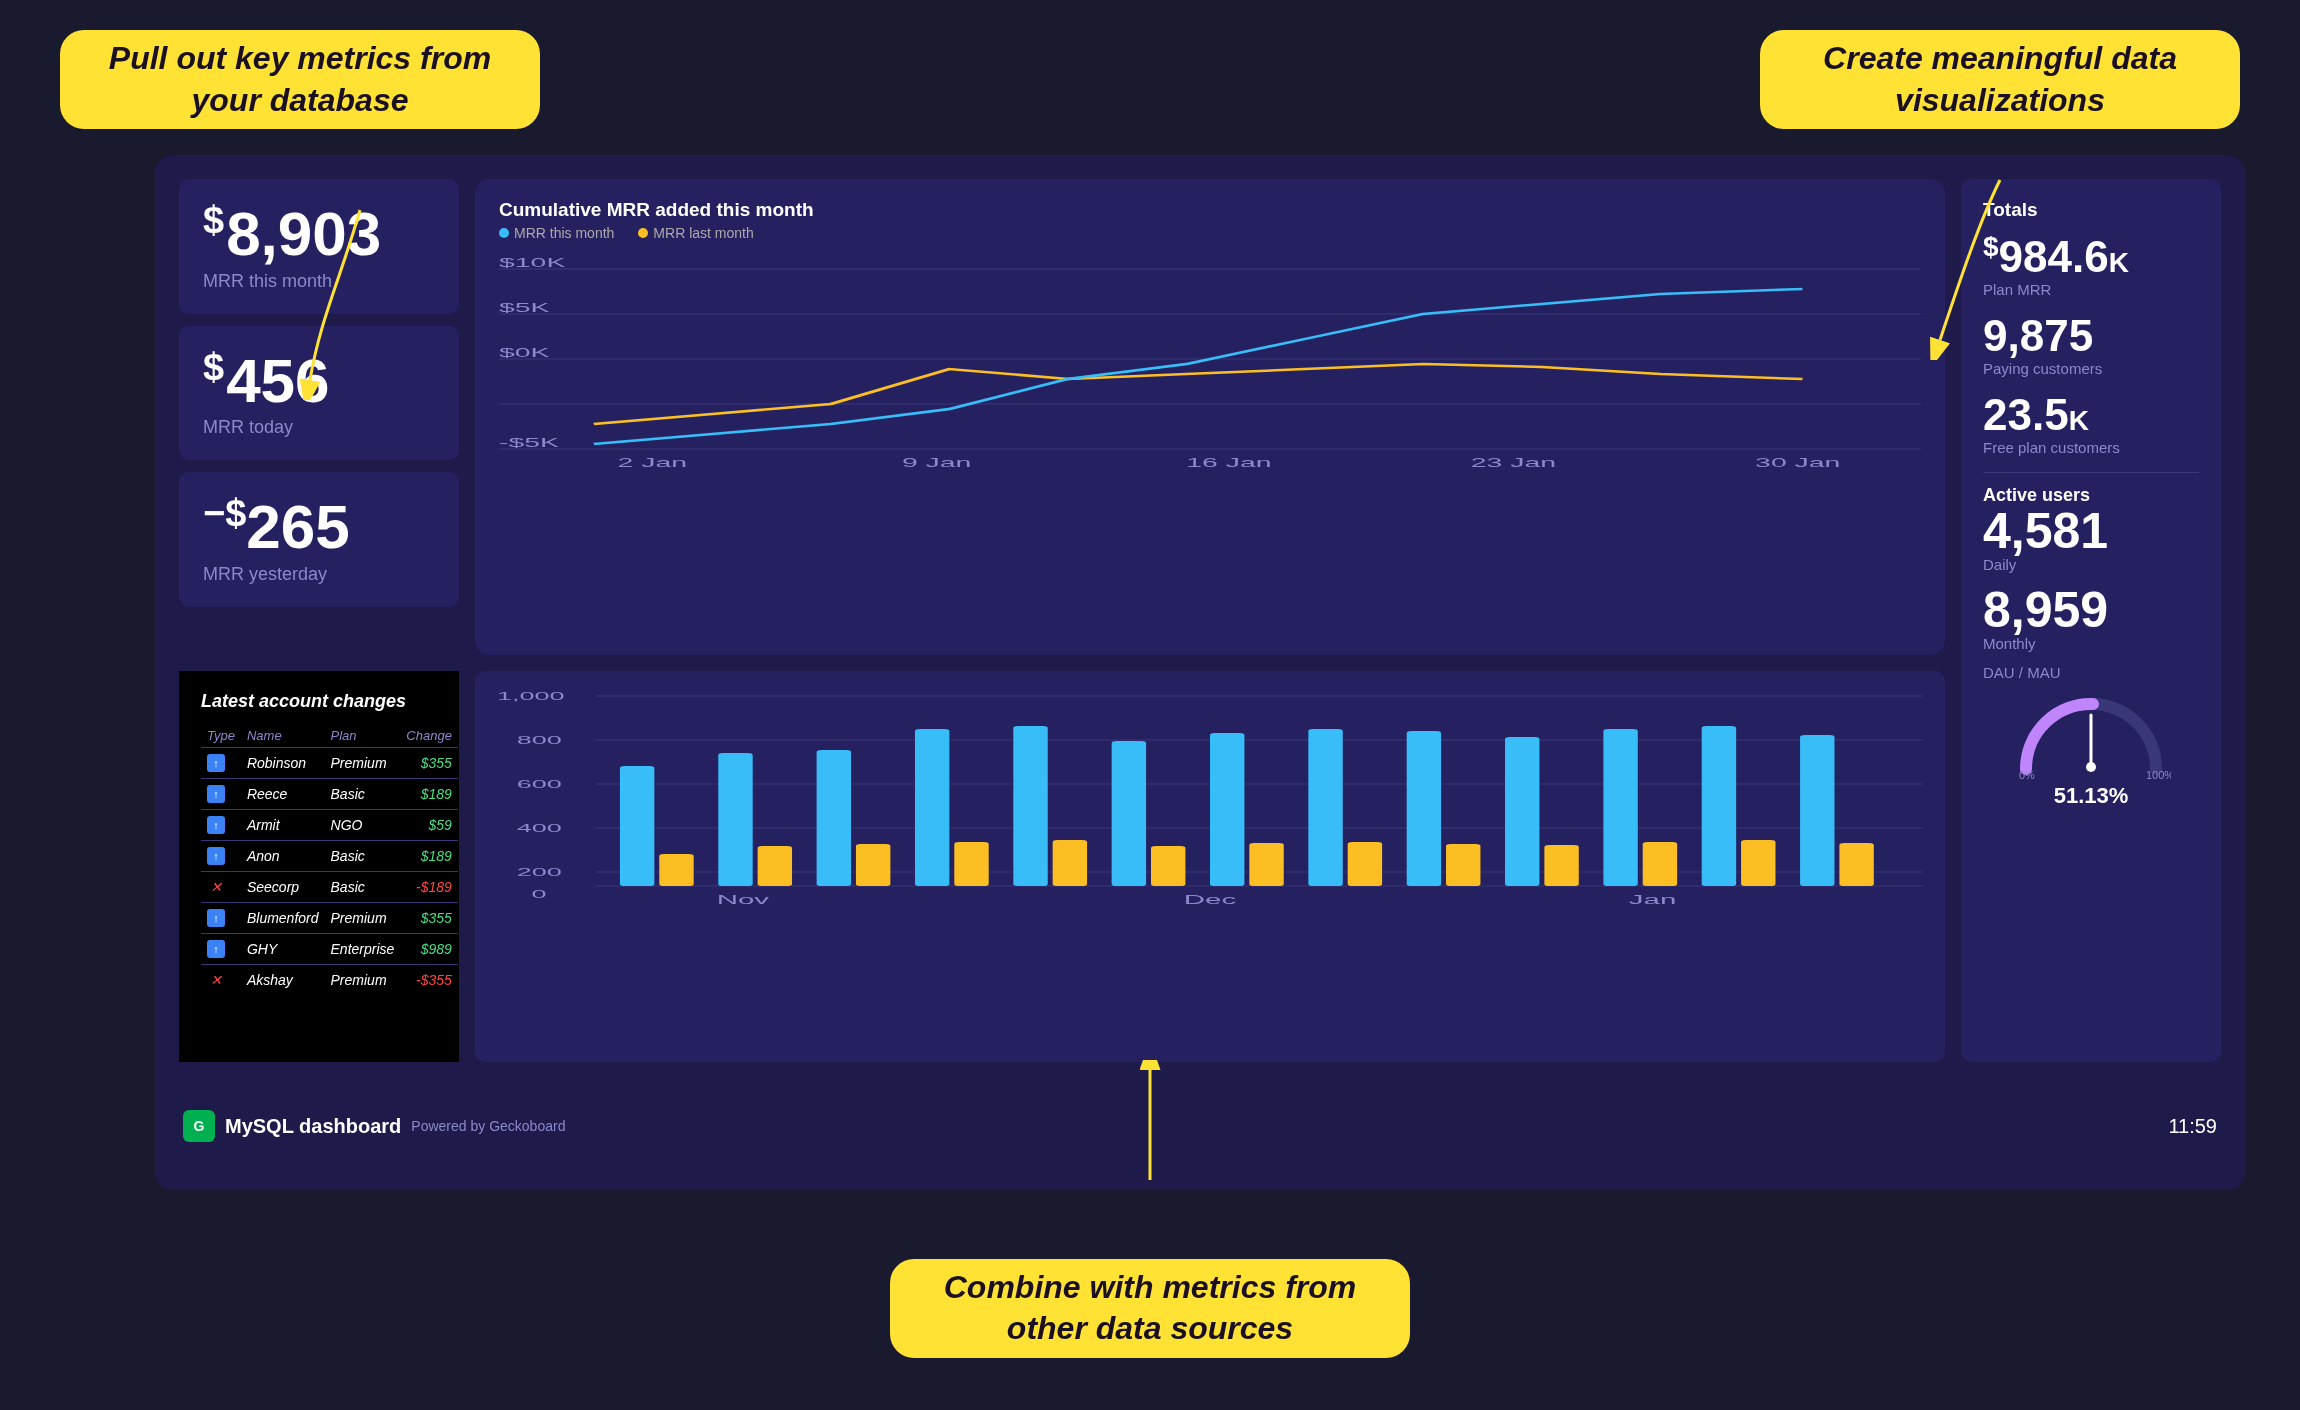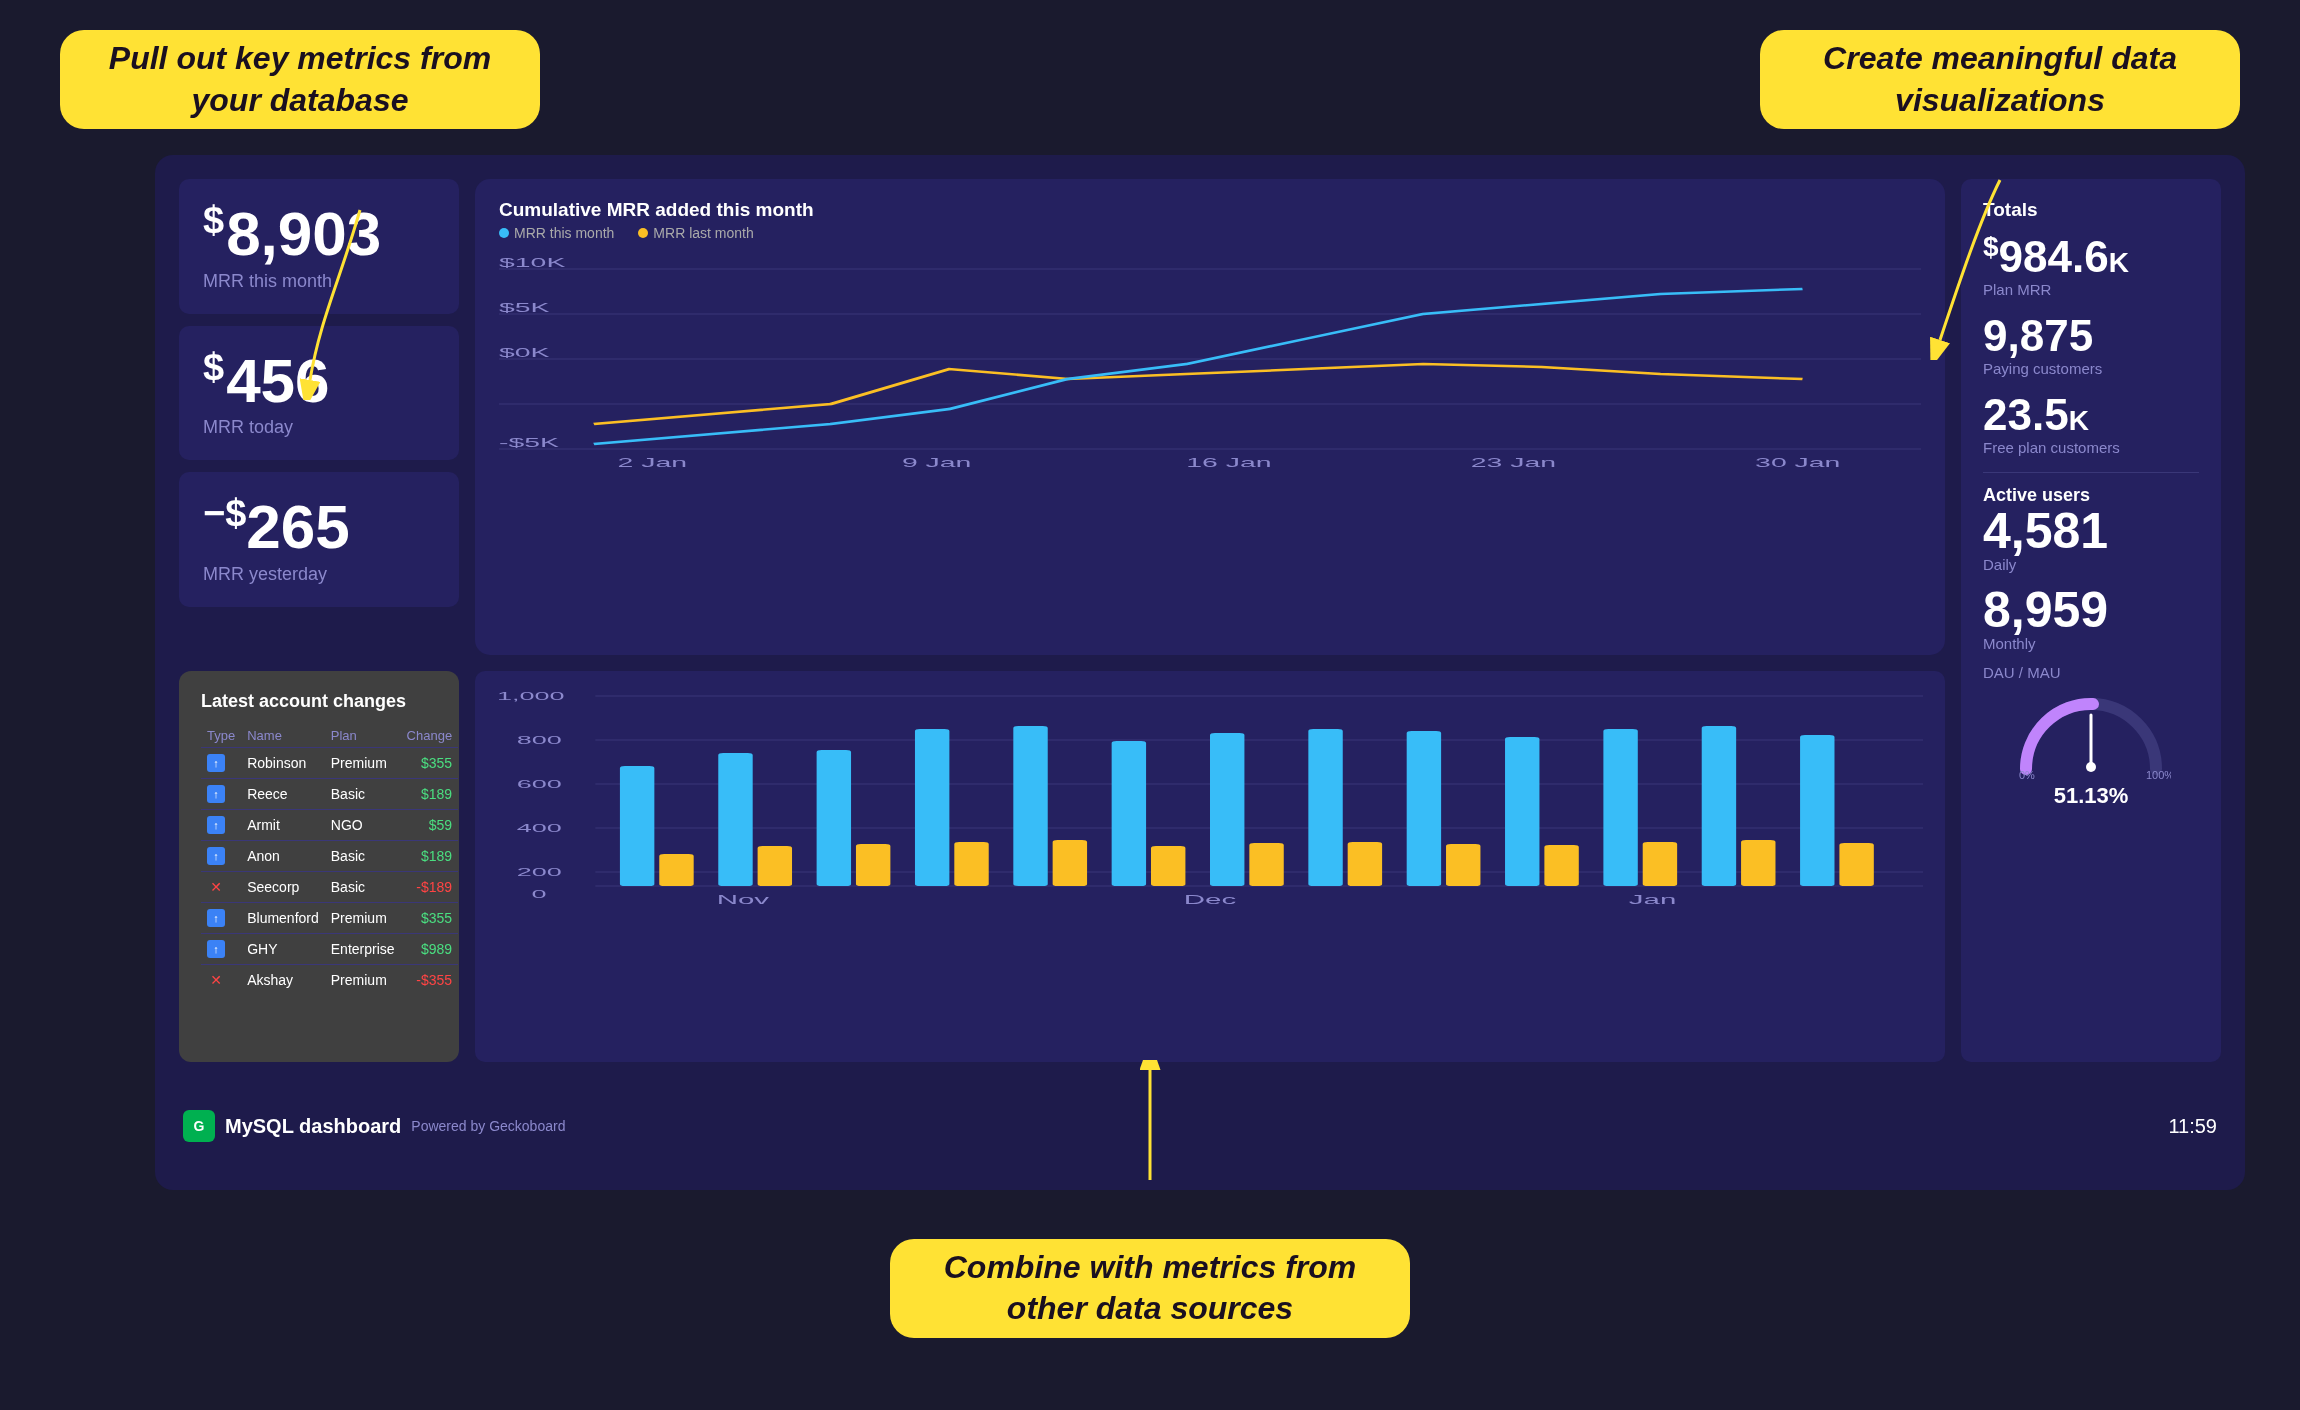--- a/index.html
+++ b/index.html
@@ -29,21 +29,21 @@
     }
     .callout-top-left {
       top: 30px;
       left: 60px;
     }
     .callout-top-right {
       top: 30px;
       right: 60px;
     }
     .callout-bottom {
-      bottom: 72px;
+      bottom: 52px;
       left: 50%;
       transform: translateX(-50%);
       max-width: 520px;
     }
 
     
     .arrow-svg {
       position: absolute;
       z-index: 9;
     }
@@ -179,25 +179,26 @@
       color: #8b88cc;
     }
     .dau-mau-label {
       font-size: 15px;
       color: #8b88cc;
       margin-bottom: 8px;
     }
 
     
     .table-card {
-      background: #404040;
-      border-radius: 12px;
+      background: #000000;
+      border-radius: 0;
       padding: 20px 22px;
       grid-column: 1;
       grid-row: 2;
+      font-style: italic;
     }
     .table-title {
       font-size: 18px;
       font-weight: 600;
       color: #ffffff;
       margin-bottom: 12px;
     }
     table {
       width: 100%;
       border-collapse: collapse;

